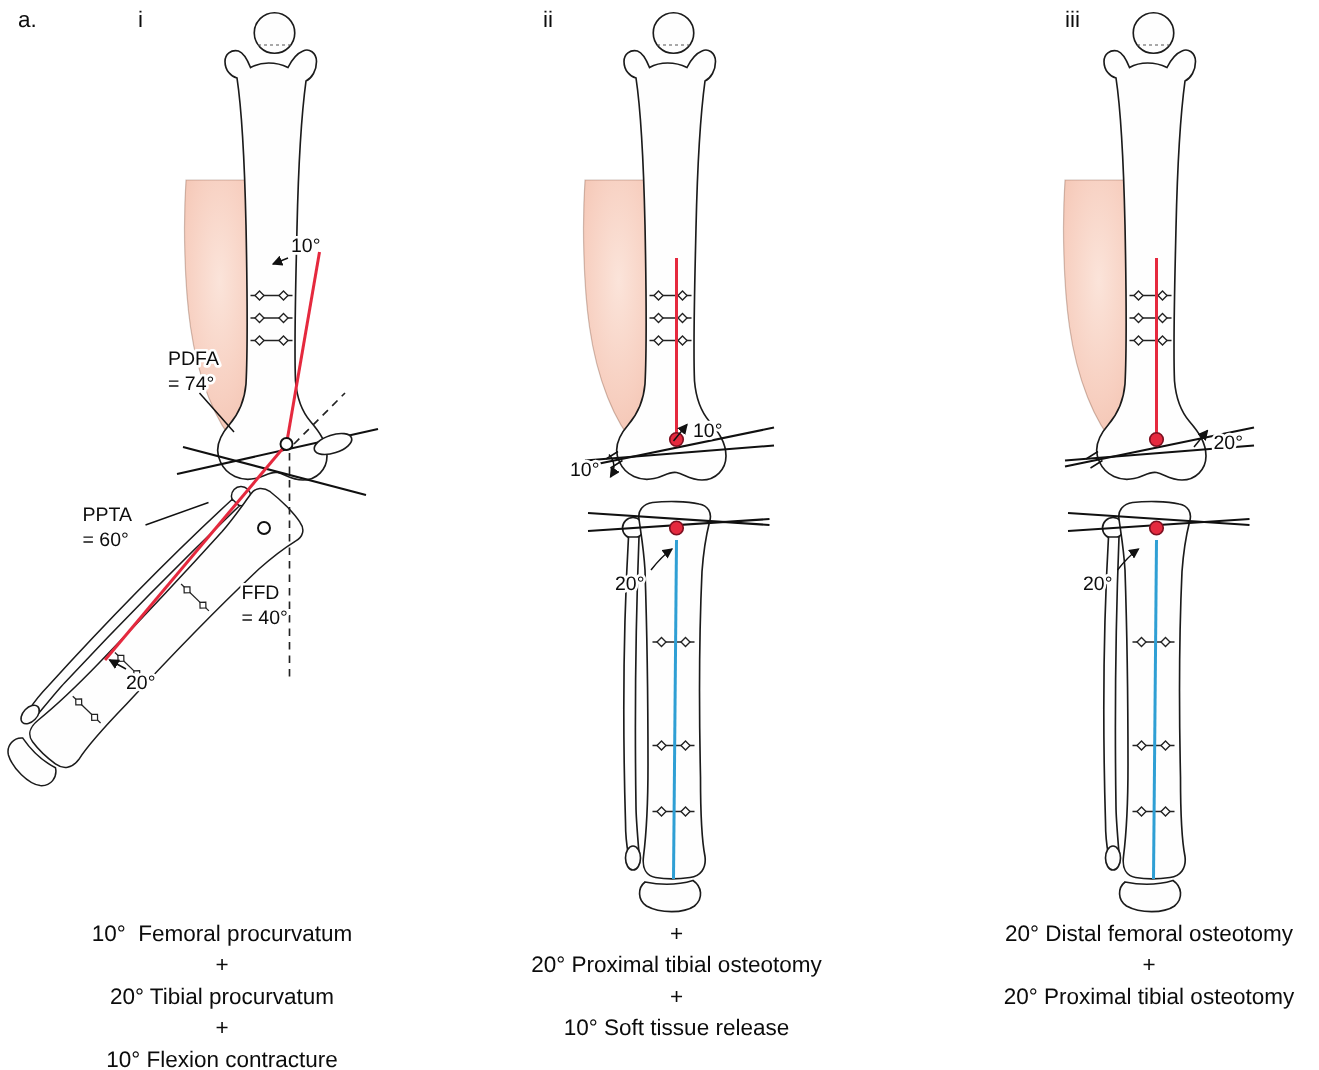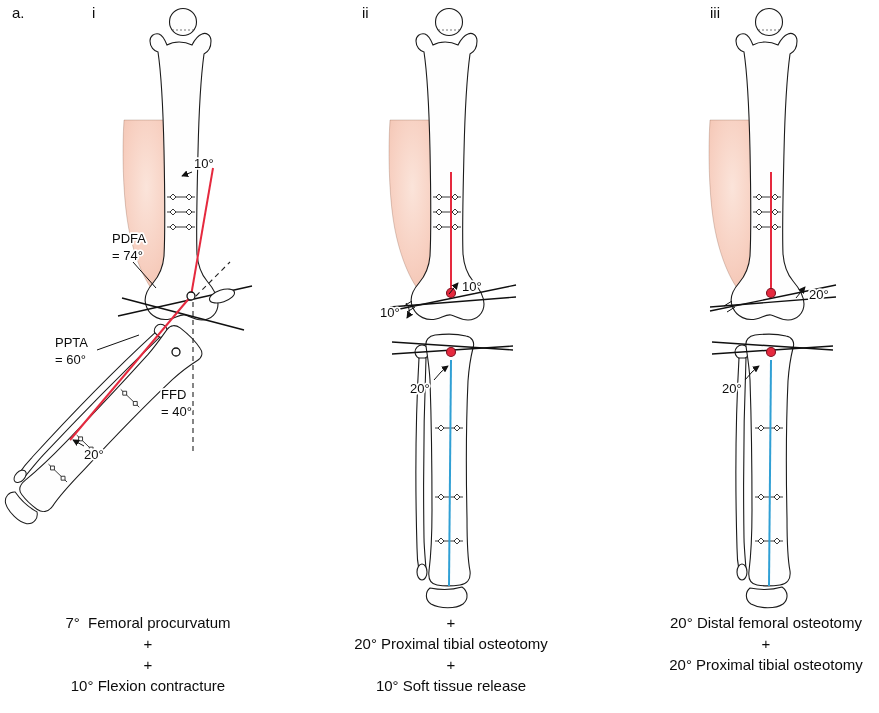--- a/index.html
+++ b/index.html
@@ -174,22 +174,23 @@
 
     <path class="thin" marker-end="url(#arr)" d="M 796,298 L 805,287"></path>
     <path class="thin" marker-end="url(#arr)" d="M 745,380 Q 752,371 759,366"></path>
 
     <text class="ann halo" x="809" y="299">20°</text>
     <text class="ann halo" x="722" y="393">20°</text>
   </g>
 </svg>
 
 <div class="caption" style="left:8px; width:280px;">
-  <div class="cap-line">7°  Femoral procurvatum</div>
-  <div class="cap-line">+</div>
+  <div class="cap-line">10°  Femoral procurvatum</div>
+  <div class="cap-line">+</div>
+  <div class="cap-line">20° Tibial procurvatum</div>
   <div class="cap-line">+</div>
   <div class="cap-line">10° Flexion contracture</div>
 </div>
 
 <div class="caption" style="left:311px; width:280px;">
   <div class="cap-line">+</div>
   <div class="cap-line">20° Proximal tibial osteotomy</div>
   <div class="cap-line">+</div>
   <div class="cap-line">10° Soft tissue release</div>
 </div>

